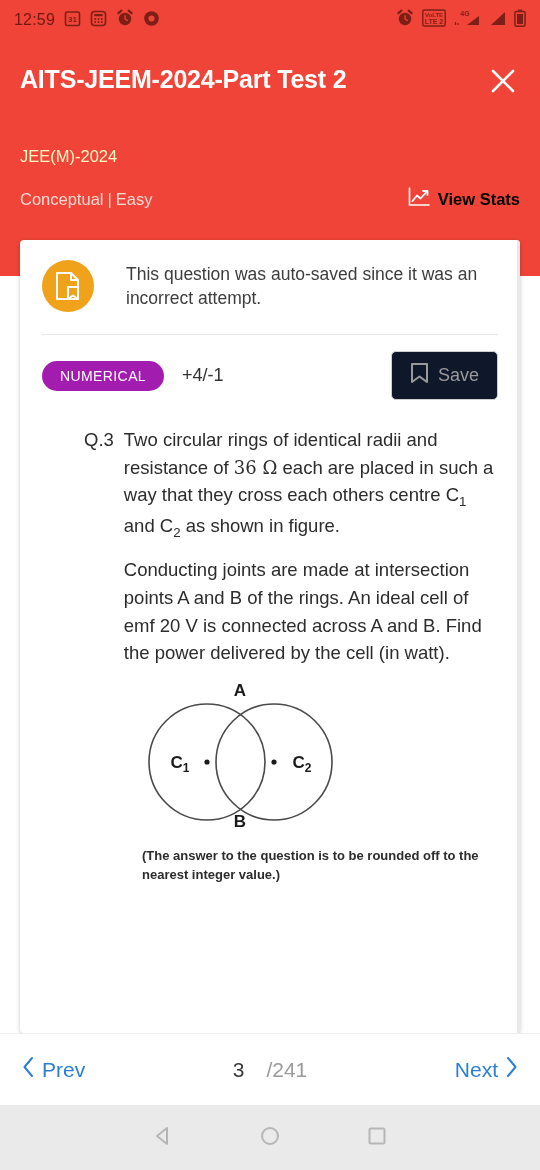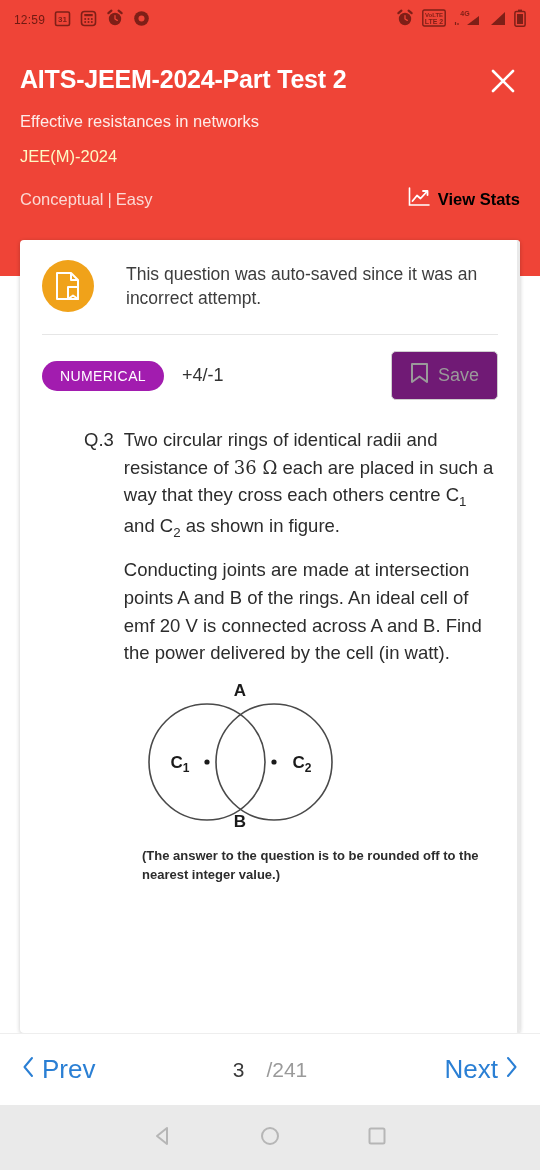--- a/index.html
+++ b/index.html
@@ -17,21 +17,21 @@
     background: #ef4437;
   }
 
   
   .statusbar {
     position: absolute; top: 0; left: 0; width: 540px; height: 40px;
     display: flex; align-items: center; padding: 0 14px;
     color: #7e1f17;
   }
   .status-left { display: flex; align-items: center; gap: 9px; }
-  .status-time { font-size: 12px; font-weight: 500; letter-spacing: .2px; color:#6f1a12; }
+  .status-time { font-size: 16px; font-weight: 500; letter-spacing: .2px; color:#6f1a12; }
   .status-right { margin-left: auto; display: flex; align-items: center; gap: 8px; }
   .sicon { display:block; }
 
   
   .title-row {
     position: absolute; top: 66px; left: 20px; width: 500px;
     display: flex; align-items: flex-start;
   }
   .page-title {
     color: #fff; font-size: 25px; font-weight: bold; letter-spacing: -0.2px;
@@ -86,21 +86,21 @@
     display: flex; align-items: center; padding: 16px 22px 0 22px;
   }
   .badge-numerical {
     background: #a21caf; color: #fff; font-size: 14px; letter-spacing: .4px;
     padding: 7px 18px; border-radius: 20px; font-weight: 400;
   }
   .marks { font-size: 18px; color: #333; margin-left: 18px; font-weight: 400; }
   .save-btn {
     margin-left: auto; display: flex; align-items: center; gap: 9px;
     border: 1px solid #cfcfcf; border-radius: 5px; padding: 10px 18px;
-    color: #9a9a9a; font-size: 18px; cursor: pointer; background: #701a75;
+    color: #9a9a9a; font-size: 18px; cursor: pointer; background: #0f172a;
   }
 
   
   .qbody { padding: 26px 20px 0 20px; margin-left: 44px; }
   .qline { display: flex; }
   .qnum {
     flex: 0 0 auto; font-size: 18.5px; color: #2c2c2c; padding-right: 10px;
     line-height: 1.49; font-weight: 400;
   }
   .qtext { font-size: 18.5px; color: #2c2c2c; line-height: 1.49; }
@@ -122,21 +122,21 @@
   }
 
   
   .bottom-nav {
     position: absolute; left: 0; top: 1033px; width: 540px; height: 72px;
     background: #fff; display: flex; align-items: center; padding: 0 22px;
     border-top: 1px solid #eeeeee;
   }
   .nav-prev, .nav-next {
     display: flex; align-items: center; gap: 7px;
-    color: #2a7fd4; font-size: 26px; cursor: pointer;
+    color: #2a7fd4; font-size: 21px; cursor: pointer;
   }
   .nav-next { margin-left: auto; }
   .nav-count { position: absolute; left: 0; width: 540px; text-align: center;
     font-size: 21px; pointer-events: none; }
   .nav-count .cur { color: #3b3b3b; font-weight: 500; }
   .nav-count .tot { color: #9a9a9a; padding-left: 22px; }
 
   
   .sysnav {
     position: absolute; left: 0; top: 1105px; width: 540px; height: 65px;
@@ -226,21 +226,20 @@
 
     <div class="title-row">
       <div class="page-title">AITS-JEEM-2024-Part Test 2</div>
       <div class="close-btn" title="Close">
         <svg width="34" height="34" viewBox="0 0 34 34">
             <path d="M7 7 L27 27 M27 7 L7 27" stroke="#ffffff" stroke-width="2.6" stroke-linecap="round"></path>
           </svg>
       </div>
     </div>
 
-    <div class="subtitle">Effective resistances in networks</div>
     <div class="exam-line">JEE(M)-2024</div>
 
     <div class="meta-row">
       <div class="meta-tags">
         <span>Conceptual</span><span class="sep">|</span><span>Easy</span>
       </div>
       <div class="view-stats">
         <span>
           <svg width="22" height="20" viewBox="0 0 22 20">
               <path d="M1.5 1 L1.5 18 L21 18" stroke="#ffffff" stroke-width="1.6" fill="none" stroke-linecap="round"></path>

